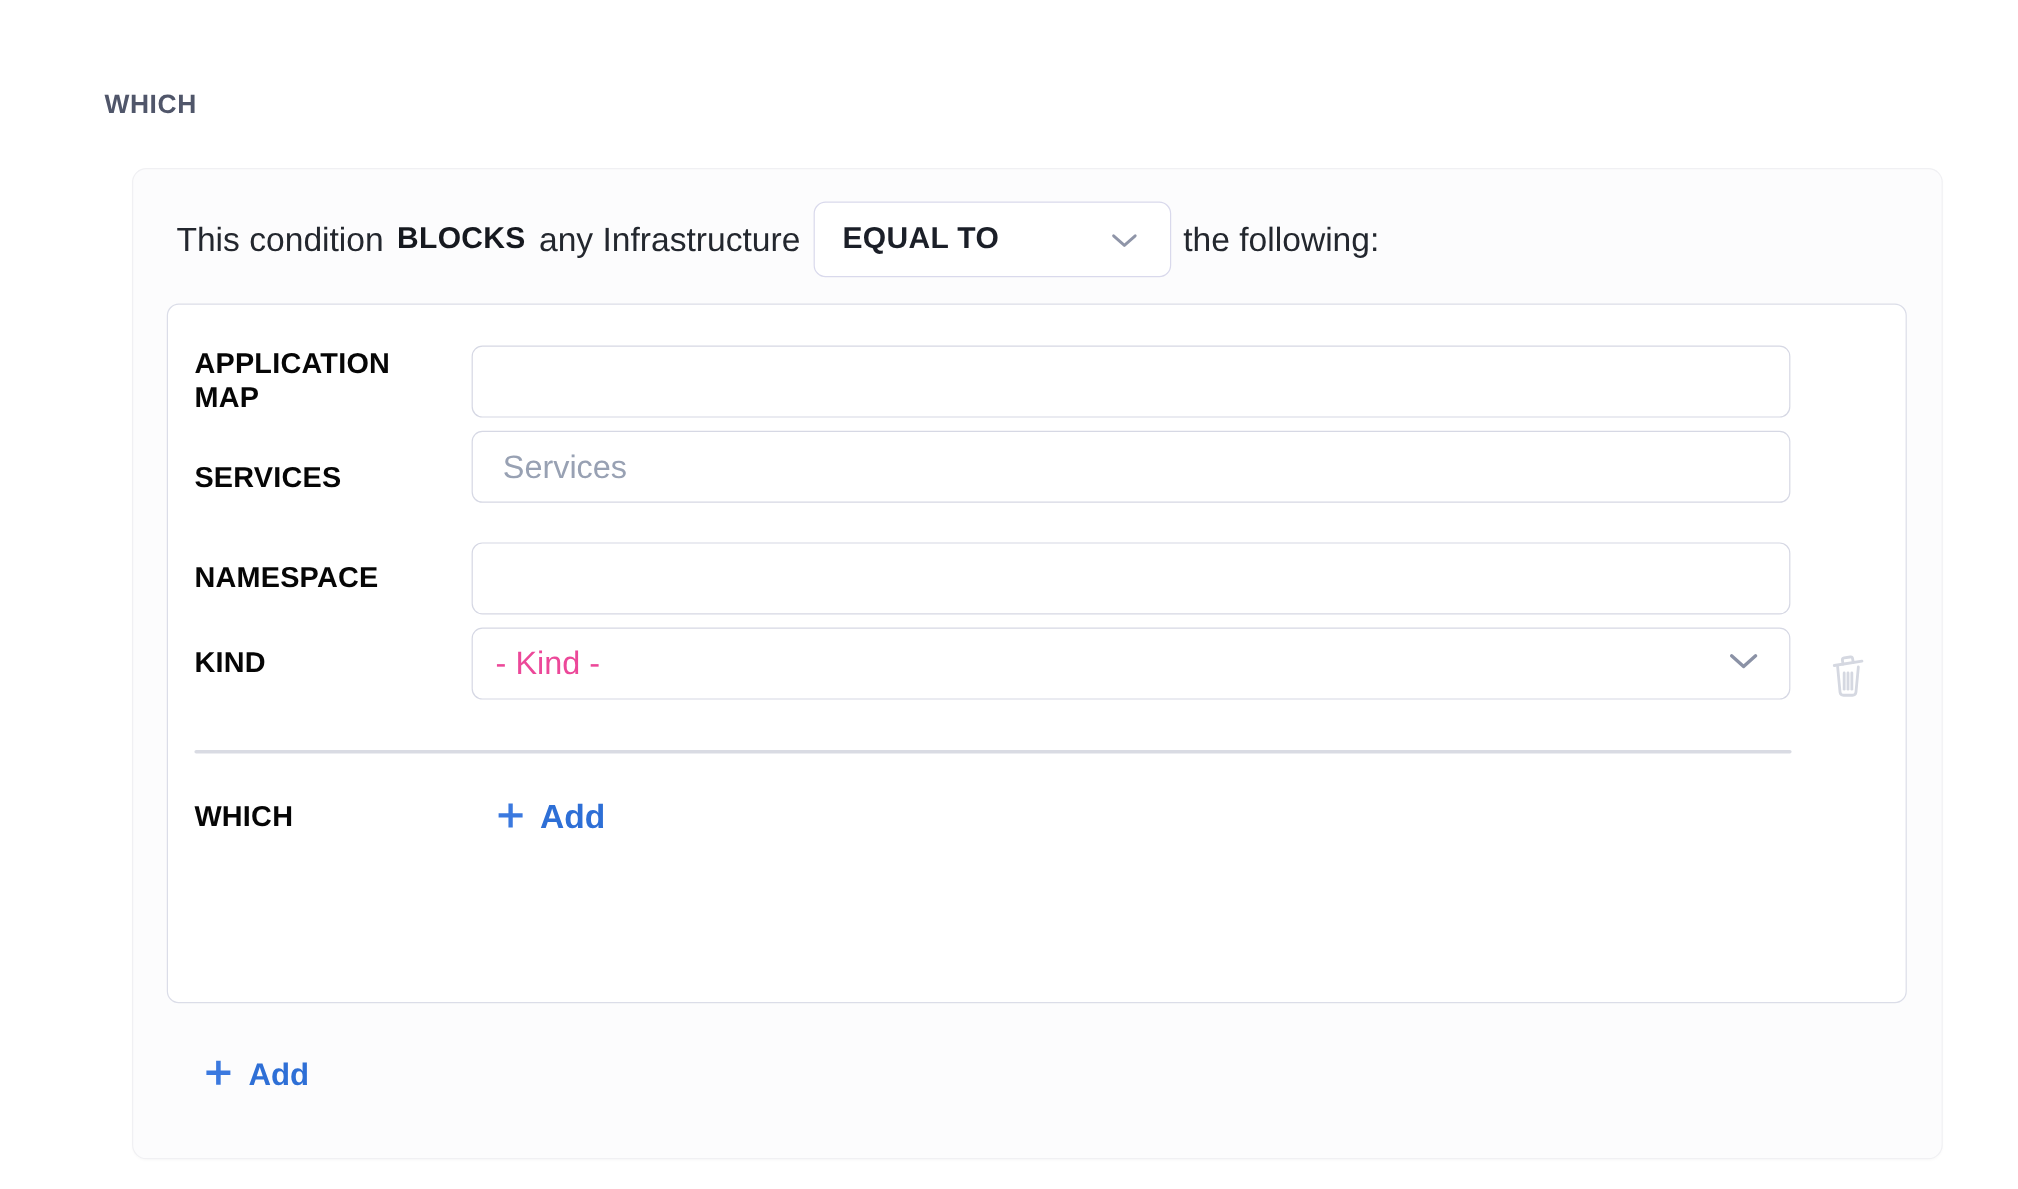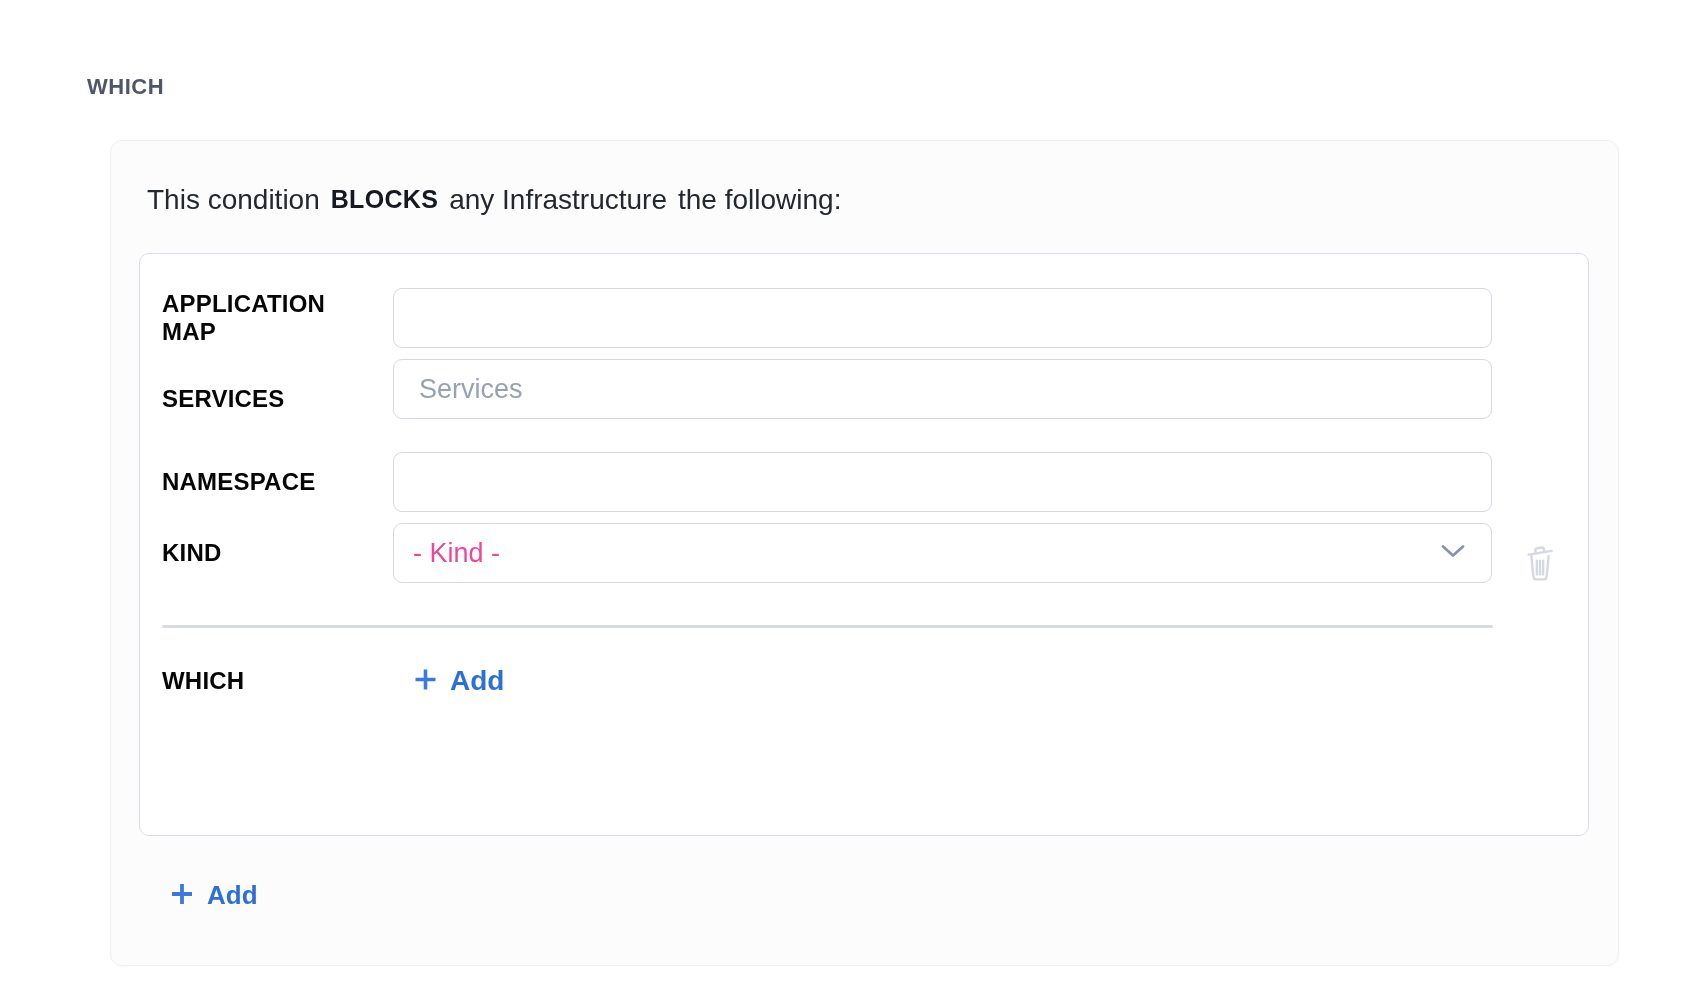--- a/index.html
+++ b/index.html
@@ -93,20 +93,28 @@
 <div class="canvas">
 
   <div class="heading">WHICH</div>
 
   <div class="card">
 
     <div class="condition-row">
       <span class="seg">This condition</span>
       <span class="seg condition-verb">BLOCKS</span>
       <span class="seg">any Infrastructure</span>
+      <div class="op-select">
+        <span>EQUAL TO</span>
+        <span>
+          <svg width="22" height="13" viewBox="0 0 22 13" fill="none">
+            <path d="M2 2.5 L11 10.5 L20 2.5" stroke="#8f95a8" stroke-width="2.4" stroke-linecap="round" stroke-linejoin="round"></path>
+          </svg>
+        </span>
+      </div>
       <span>the following:</span>
     </div>
 
     <div class="inner-panel">
       <div class="fields">
 
         <div class="frow">
           <div class="flabel">APPLICATION MAP</div>
           <input class="tinput" type="text" placeholder="" style="">
         </div>

